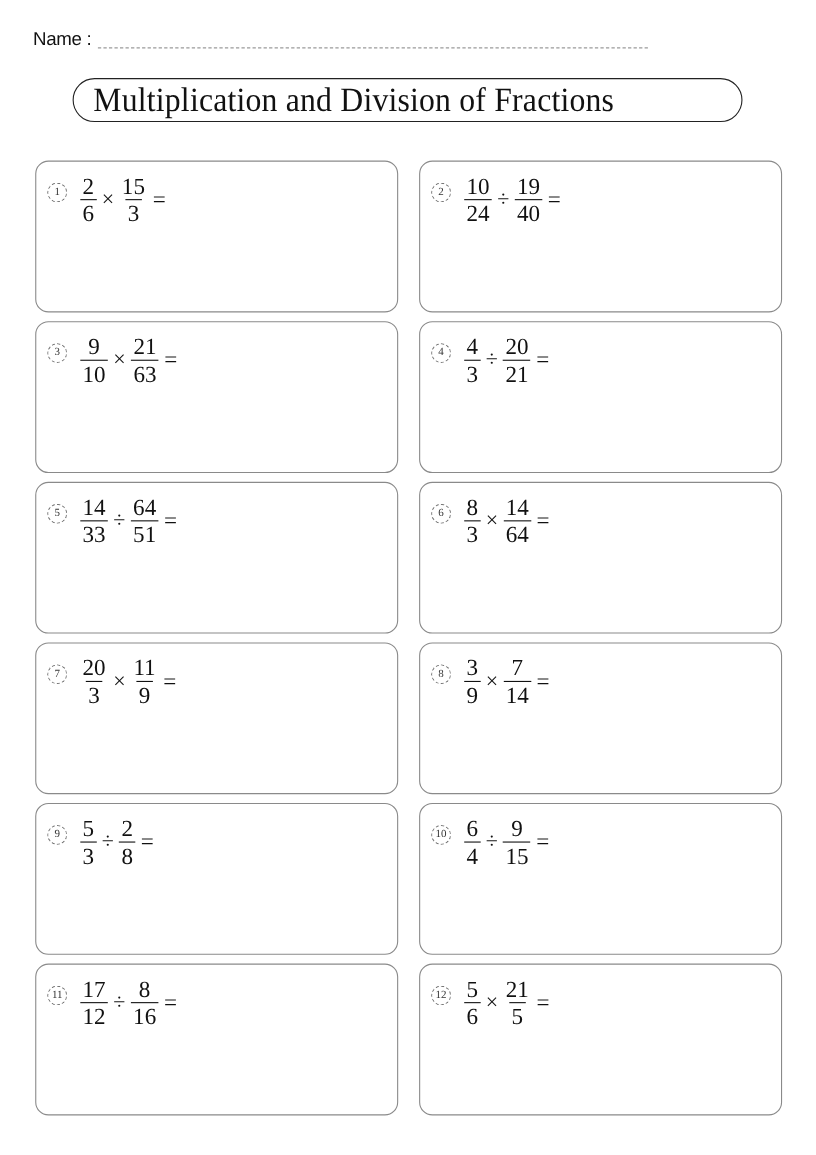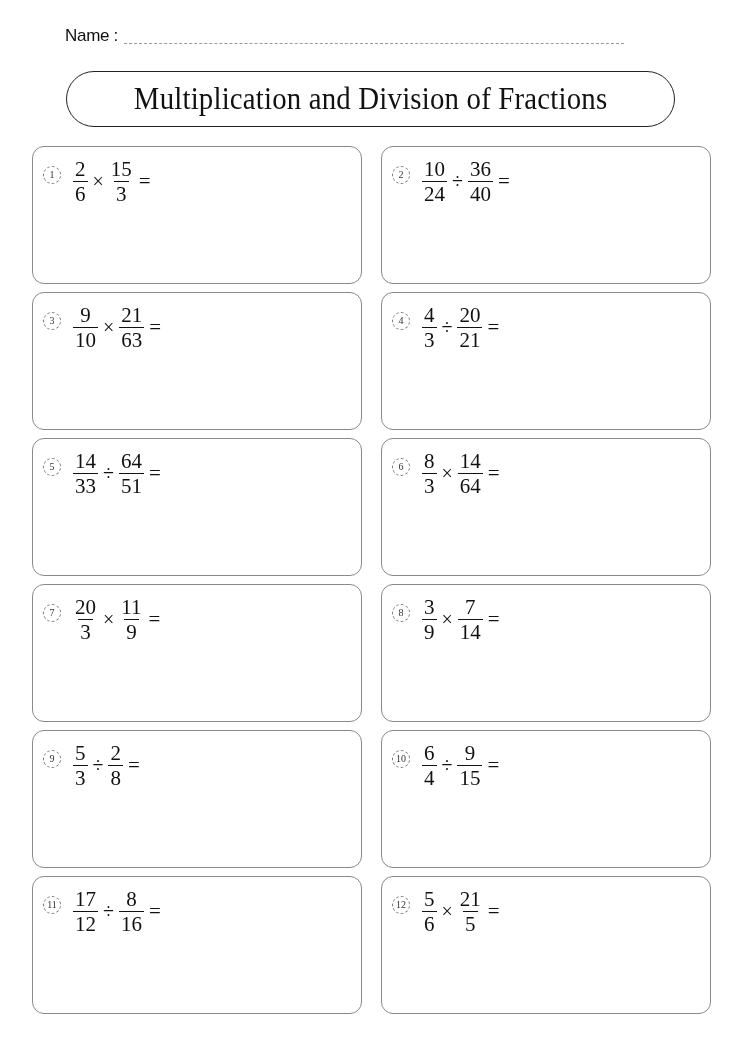--- a/index.html
+++ b/index.html
@@ -1,20 +1,20 @@
 <!DOCTYPE html>
 <html><head>
   <meta charset="utf-8">
   <style>
     html, body { margin: 0; padding: 0; background: #ffffff; }
     body { width: 742px; height: 1050px; position: relative; overflow: hidden; font-family: "Liberation Serif", serif; color: #111; }
     .name-row { position: absolute; left: 30px; top: 26px; display: flex; align-items: flex-end; }
-    .name-label { font-family: "Liberation Sans", sans-serif; font-size: 17px; color: #111; letter-spacing: -0.3px; margin-left: 35px; }
+    .name-label { font-family: "Liberation Sans", sans-serif; font-size: 17px; color: #111; letter-spacing: -0.3px; }
     .name-line { width: 500px; margin-left: 6px; border-bottom: 1.5px dashed #9a9a9a; height: 14px; margin-bottom: 2px; }
-    .title-pill { position: absolute; left: 66px; top: 71px; width: 609px; height: 56px; border: 1.5px solid #222; border-radius: 30px; box-sizing: border-box; display: flex; align-items: center; justify-content: center; }
+    .title-pill { position: absolute; left: 66px; top: 71px; width: 609px; height: 40px; border: 1.5px solid #222; border-radius: 30px; box-sizing: border-box; display: flex; align-items: center; }
     .title-text { font-family: "Liberation Serif", serif; font-size: 31px; color: #111; letter-spacing: 0.2px; transform: scaleX(0.93); }
     .grid { position: absolute; left: 32px; top: 146px; width: 680px; }
     .box { position: absolute; width: 330px; height: 138px; border: 1.2px solid #8a8a8a; border-radius: 12px; box-sizing: border-box; background: #fff; }
     .problem { position: absolute; left: 10px; top: 12px; display: flex; align-items: center; }
     .num { width: 16px; height: 16px; border: 1px dashed #777; border-radius: 50%; font-size: 10px; display: flex; align-items: center; justify-content: center; color: #333; margin-right: 10px; margin-top: -14px; font-family: "Liberation Serif", serif; }
     .frac { display: inline-flex; flex-direction: column; align-items: center; font-size: 21px; line-height: 20px; margin: 0 2px; }
     .frac .n { padding: 0 2px 2px; }
     .frac .d { border-top: 1.3px solid #111; padding: 2px 2px 0; }
     .op { font-size: 20px; margin: 0 3px; }
     .eq { font-size: 21px; margin-left: 3px; }
@@ -50,21 +50,21 @@
   </div>
   <div class="box" style="left:349px;top:0">
     <div class="problem">
       <span class="num">2</span>
       <span class="frac">
           <span class="n">10</span>
           <span class="d">24</span>
         </span>
       <span class="op">÷</span>
       <span class="frac">
-          <span class="n">36</span>
+          <span class="n">19</span>
           <span class="d">40</span>
         </span>
       <span class="eq">=</span>
     </div>
   </div>
 
   <div class="box" style="left:0;top:146px">
     <div class="problem">
       <span class="num">3</span>
       <span class="frac">

